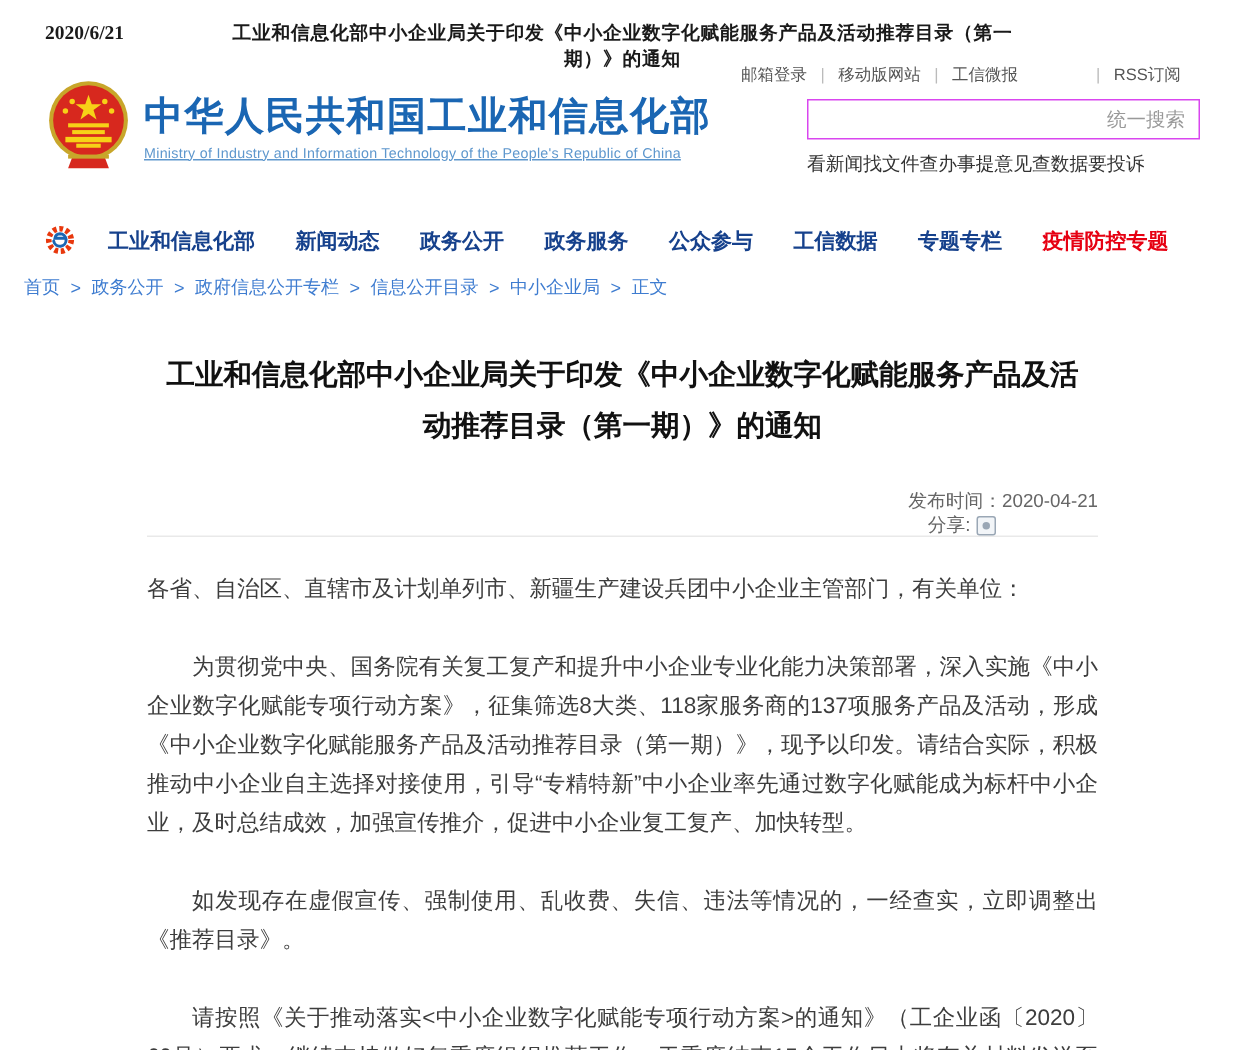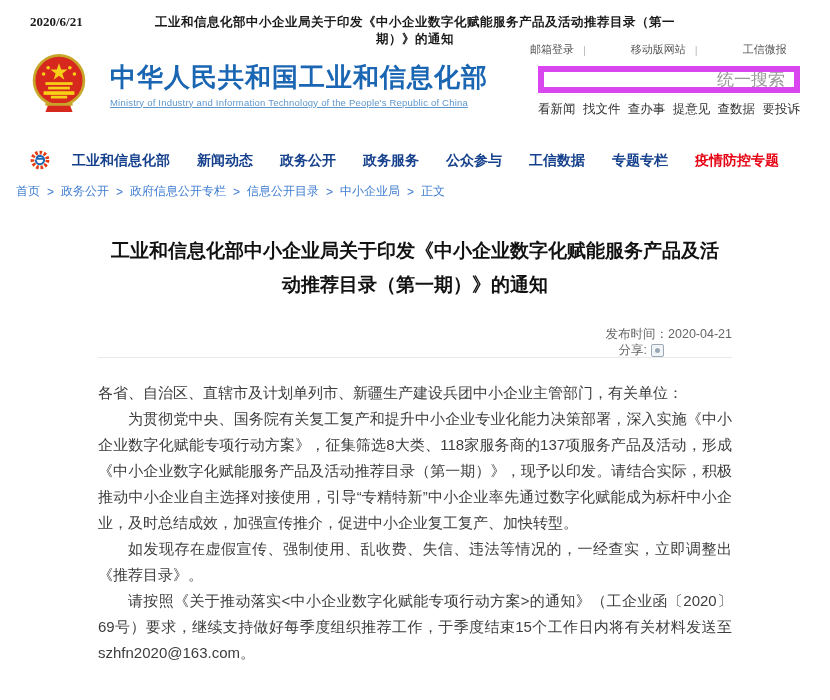--- a/index.html
+++ b/index.html
@@ -7,35 +7,35 @@
   body { font-family: "Liberation Sans", "DejaVu Sans", sans-serif; }
   .page { position: relative; width: 830px; height: 700px; background: #fff; overflow: hidden; }
 
   
   .print-bar { position: relative; height: 40px; padding-top: 14px; font-family: "Liberation Serif", "DejaVu Serif", serif; color: #1a1a1a; }
   .print-date { position: absolute; left: 30px; top: 14px; font-size: 13px; font-weight: bold; }
   .print-title { text-align: center; padding: 0 150px; font-size: 12.5px; font-weight: bold; letter-spacing: .5px; }
 
   
   .site-header { position: relative; height: 88px; padding: 6px 30px 0 30px; }
-  .brand { display: flex; align-items: center; gap: 22px; margin-top: 6px; cursor: pointer; width: 470px; }
+  .brand { display: flex; align-items: center; gap: 8px; margin-top: 6px; cursor: pointer; width: 470px; }
   .emblem { width: 58px; height: 64px; flex: 0 0 auto; }
   .brand-names { display: flex; flex-direction: column; }
   .ministry-name { font-size: 26px; font-weight: bold; color: var(--brand_blue); letter-spacing: 1px; line-height: 32px; }
   .ministry-name-en { font-size: 9.5px; color: var(--brand_blue_light); margin-top: 4px; letter-spacing: .2px; text-decoration: underline; }
 
   .header-right { position: absolute; right: 30px; top: 2px; width: 306px; display: flex; flex-direction: column; align-items: flex-end; }
   .top-links { display: flex; align-items: center; font-size: 11px; color: #555; width: 100%; justify-content: flex-start; }
-  .top-links .tlink { cursor: pointer; white-space: nowrap; margin-left: 36px; }
+  .top-links .tlink { cursor: pointer; white-space: nowrap; }
   .top-links .sep { color: #bbb; margin: 0 9px; }
   .top-links .sep.wide { margin-left: 52px; }
   .search-box { margin-top: 9px; width: 262px; }
-  .search-input { width: 262px; height: 27px; border: 6px solid #d946ef; outline: none; font-size: 17px; text-align: right; padding: 0 9px; color: #000000; background: #fff; }
+  .search-input { width: 262px; height: 27px; border: 1px solid #d946ef; outline: none; font-size: 13px; text-align: right; padding: 0 9px; color: #000000; background: #fff; }
   .search-input::placeholder { color: #999; text-align: right; }
-  .quick-links { display: flex; justify-content: space-between; width: 262px; margin-top: 8px; font-size: 12.5px; color: #333; }
+  .quick-links { display: flex; width: 262px; margin-top: 8px; font-size: 12.5px; color: #333; }
   .quick-links .qlink { cursor: pointer; }
 
   
   .nav-bar { display: flex; align-items: flex-end; height: 40px; padding: 0 30px; margin-top: 2px; }
   .nav-logo { width: 20px; height: 20px; margin-right: 22px; flex: 0 0 auto; }
   .nav-item { font-size: 14px; font-weight: bold; color: var(--nav_blue); margin-right: 27px; cursor: pointer; white-space: nowrap; }
   .nav-item.red { color: var(--nav_red); margin-right: 0; }
 
   
   .breadcrumb { padding: 13px 30px 0 16px; font-size: 12px; color: var(--link_blue); display: flex; align-items: center; }
@@ -45,21 +45,21 @@
   
   .article { padding: 0 98px; }
   .article-title { margin-top: 34px; text-align: center; font-size: 19px; font-weight: bold; color: #111; line-height: 34px; padding: 0 8px; }
   .meta-row { position: relative; margin-top: 24px; text-align: right; font-size: 12.5px; color: var(--meta_gray); height: 18px; }
   .share { position: absolute; right: 68px; top: 16px; display: flex; align-items: center; gap: 4px; }
   .share-icon { width: 13px; height: 13px; border: 1px solid #9aa7b5; border-radius: 2px; display: inline-block; position: relative; cursor: pointer; background: #f2f5f8; }
   .share-icon::after { content: ""; position: absolute; left: 3px; top: 3px; width: 5px; height: 5px; border-radius: 50%; background: #9aa7b5; }
   .divider { border-bottom: 1px solid #e9e9e9; margin-top: 13px; }
 
   .body-text { margin-top: 22px; font-size: 15px; color: #3d3d3d; line-height: 26px; text-align: justify; }
-  .body-text p.indent { text-indent: 2em; }
+  .body-text p.indent { text-indent: 2em; margin-top: 26px; }
 </style>
 </head>
 <body>
 
 <div class="page">
 
   <div class="print-bar">
     <span class="print-date">2020/6/21</span>
     <div class="print-title">工业和信息化部中小企业局关于印发《中小企业数字化赋能服务产品及活动推荐目录（第一期）》的通知</div>
   </div>

